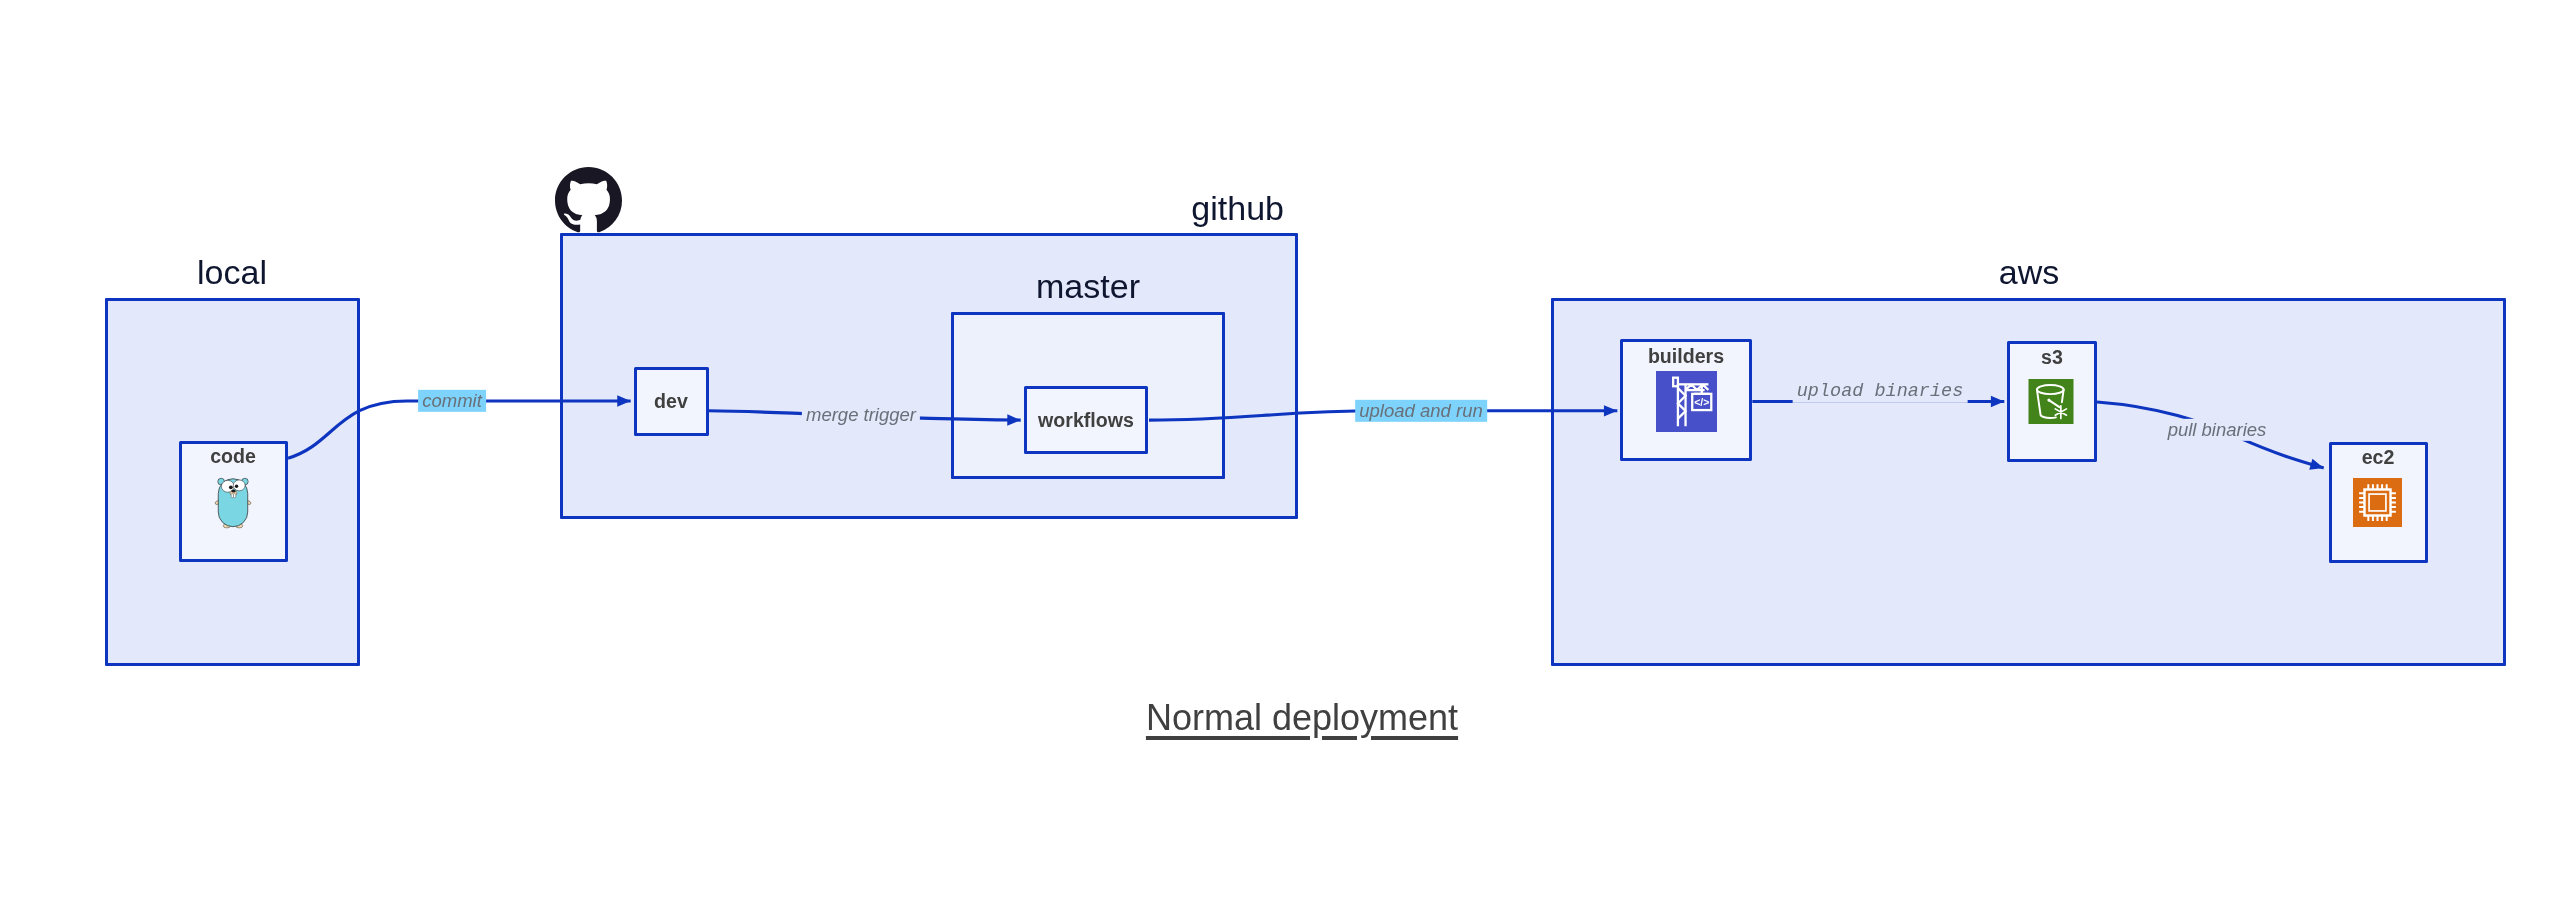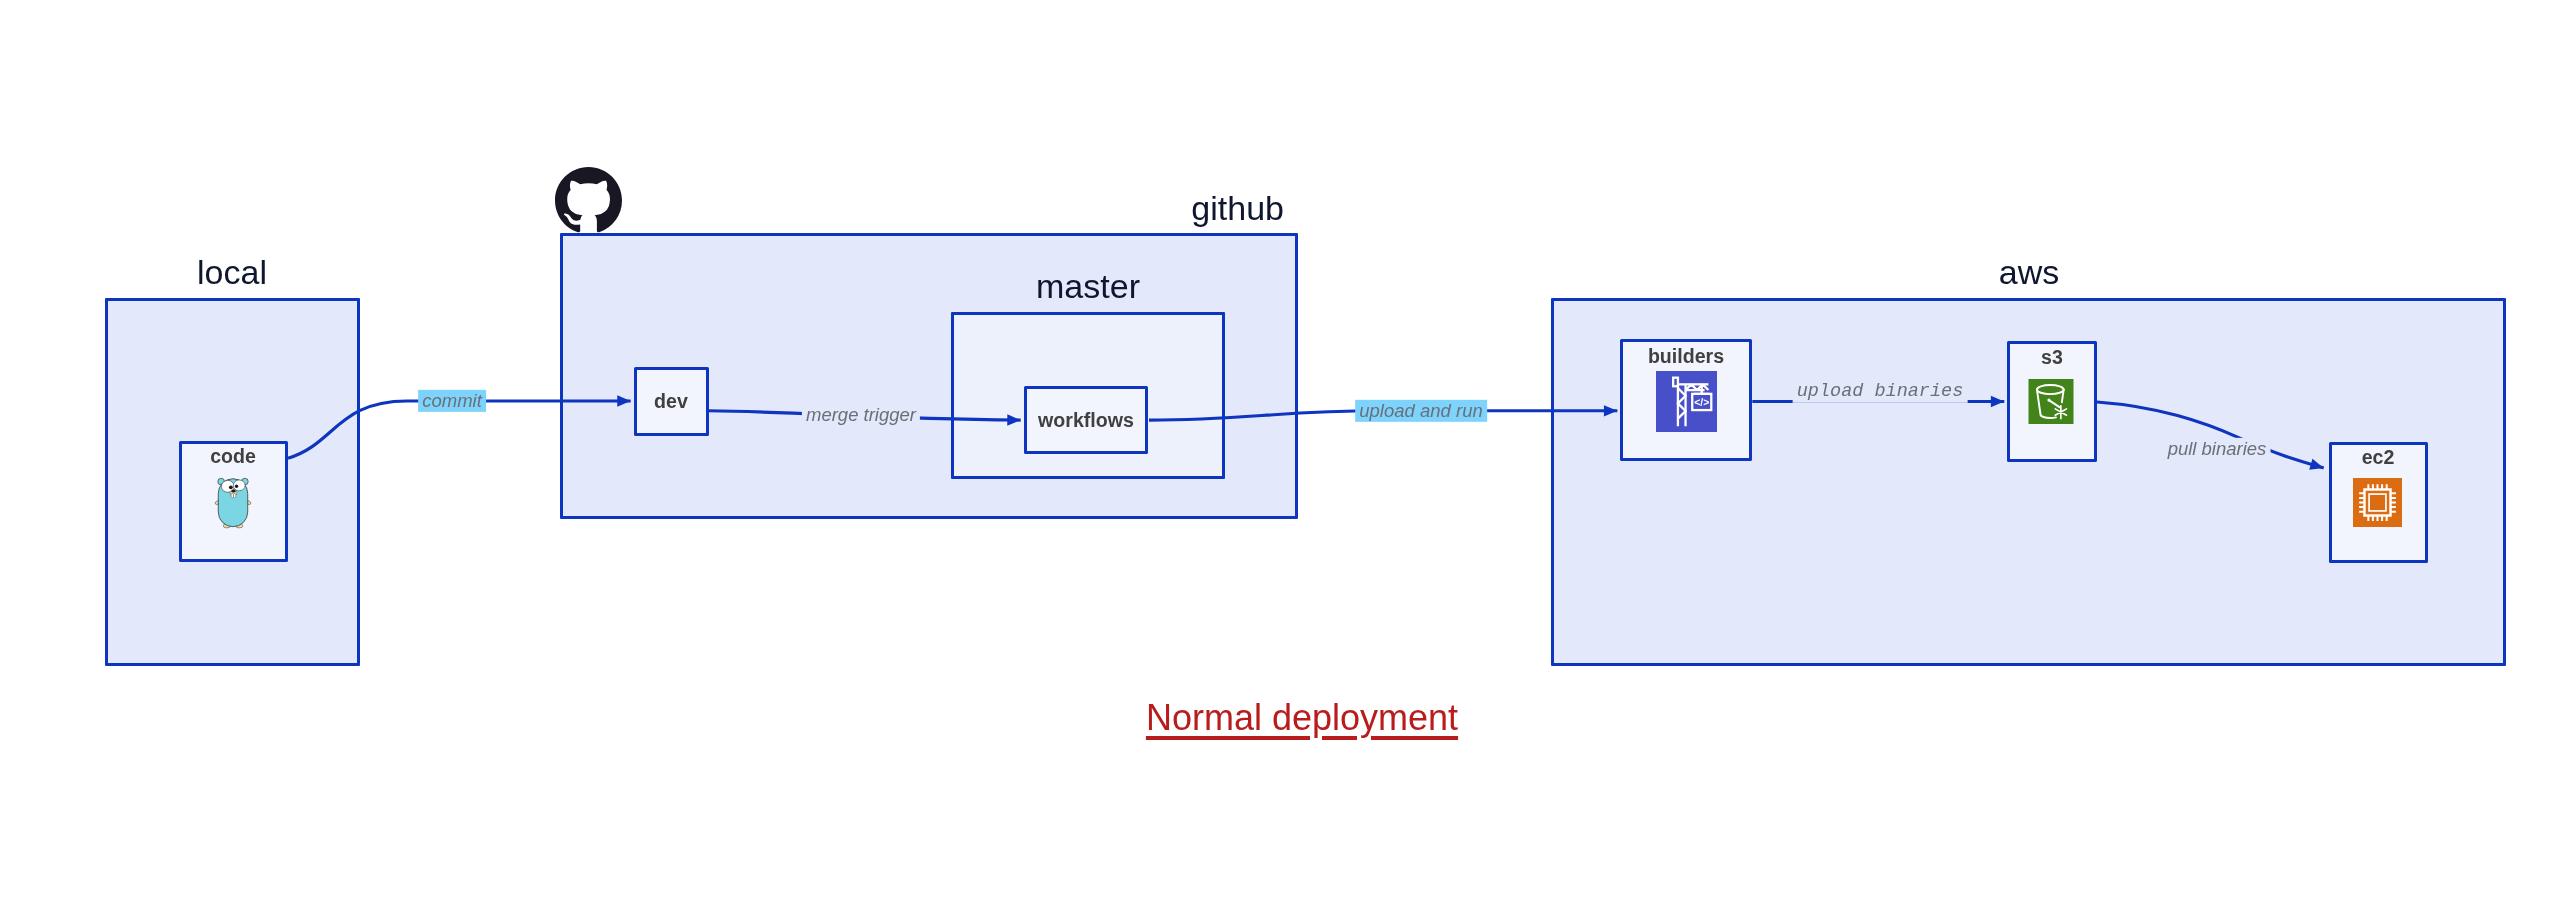--- a/index.html
+++ b/index.html
@@ -14,21 +14,21 @@
   .node-label{position:absolute;font-size:19.6px;font-weight:700;color:#404040;white-space:nowrap;transform:translate(-50%,-50%);}
   .edge-label{position:absolute;font-size:18.5px;font-style:italic;color:#697079;white-space:nowrap;transform:translate(-50%,-50%);padding:1px 4.1px;line-height:1.1;}
   .bg-white{background:#7dd3fc;}
   .bg-container{background:#E3E8FA;}
 
   .icon{position:absolute;}
 
   .edges-svg{position:absolute;left:0;top:0;pointer-events:none;}
 
   .diagram-title{position:absolute;left:1302px;top:697px;transform:translate(-50%,0);
-    font-size:36px;color:#b91c1c;text-decoration:underline;
+    font-size:36px;color:#404040;text-decoration:underline;
     text-decoration-thickness:4.1px;text-underline-offset:6.2px;white-space:nowrap;}
 </style>
 </head>
 <body>
 
 <div class="canvas">
 
   <div class="container-box" style="left:105px;top:298px;width:255px;height:368px;"></div>
   <div class="container-label" style="left:232px;top:292px;transform:translate(-50%,-100%);">local</div>
 
@@ -145,18 +145,18 @@
       <path d="M 2230 815 C 2420 815 2480 797 2680 797 H 3139" marker-end="url(#arrow)"></path>
       <path d="M 3401 779 H 3890" marker-end="url(#arrow)"></path>
       <path d="M 4070 780 C 4190 789 4275 818 4345 849 C 4420 882 4462 894 4510 908" marker-end="url(#arrow)"></path>
     </g>
   </svg>
 
   <div class="edge-label bg-white" style="left:452px;top:401px;">commit</div>
   <div class="edge-label bg-container" style="left:861px;top:415px;">merge trigger</div>
   <div class="edge-label bg-white" style="left:1385px;top:411px;margin-left:36px;">upload and run</div>
   <div class="edge-label bg-container" style="left:1880px;top:392px;font-family:Liberation Mono, monospace;">upload binaries</div>
-  <div class="edge-label bg-container" style="left:2217px;top:430px;margin-top:19px;">pull binaries</div>
+  <div class="edge-label bg-container" style="left:2217px;top:430px;">pull binaries</div>
 
   <div class="diagram-title">Normal deployment</div>
 
 </div>
 
 
 </body></html>

